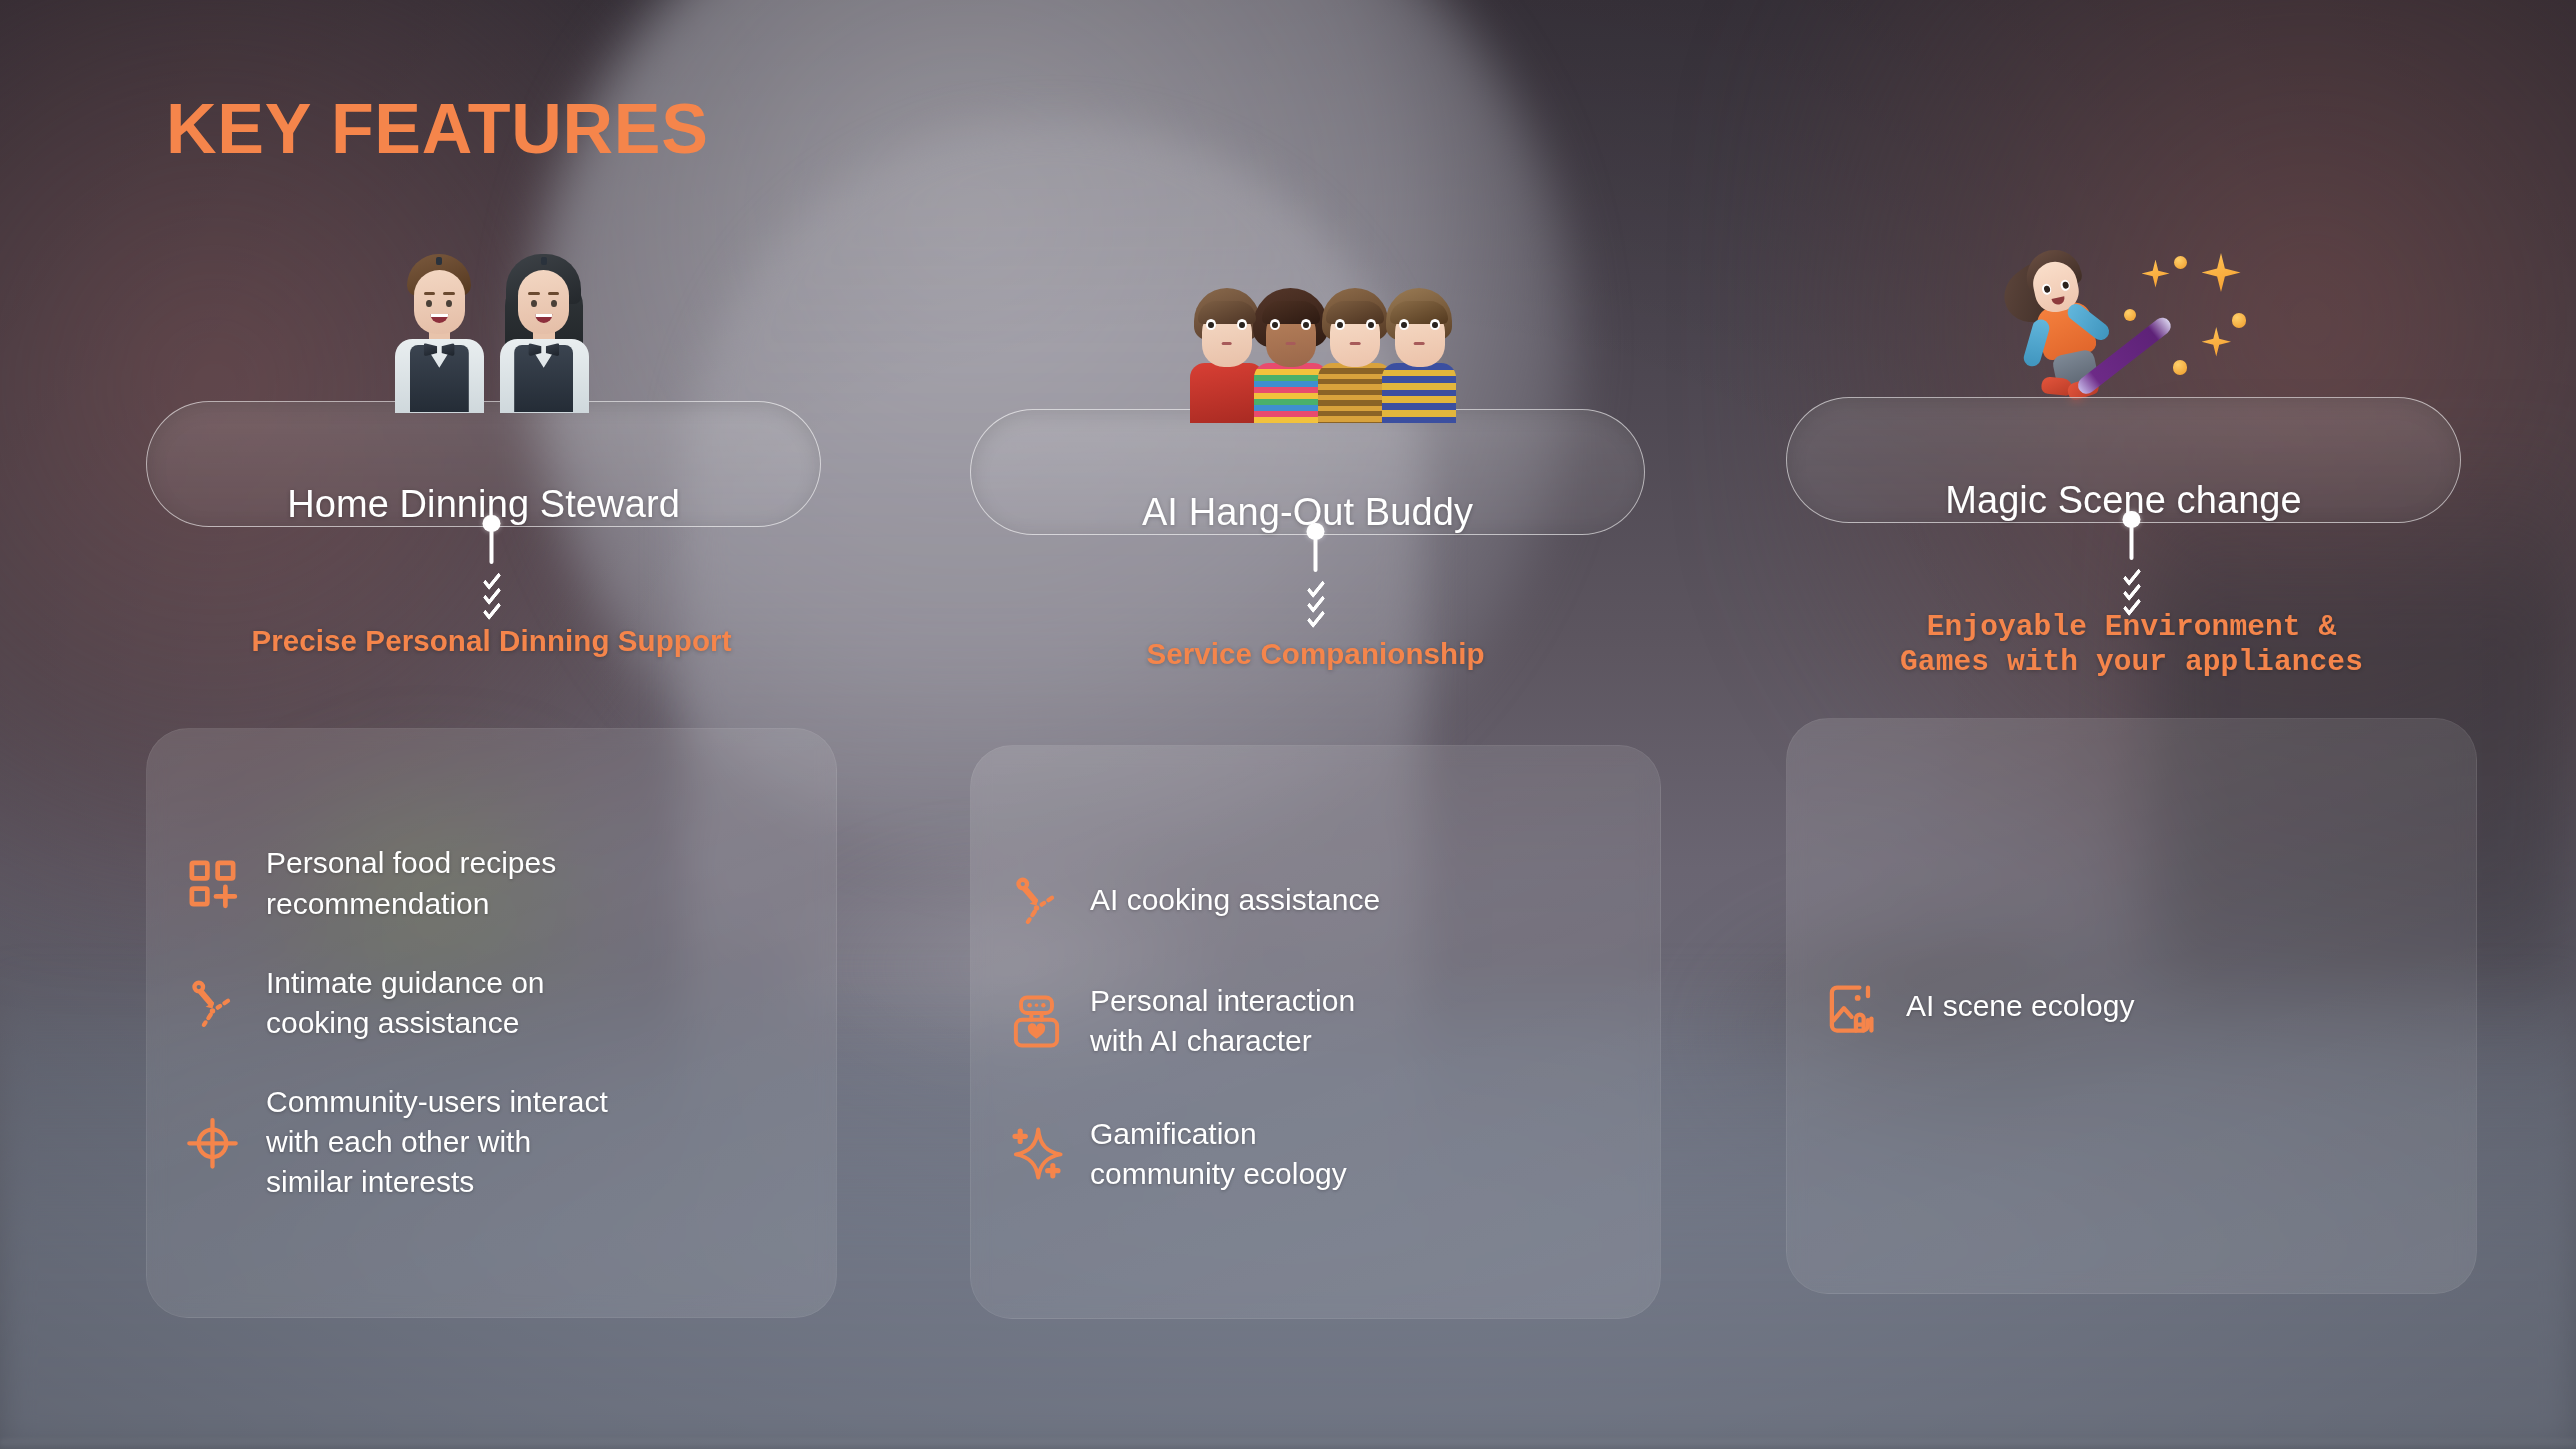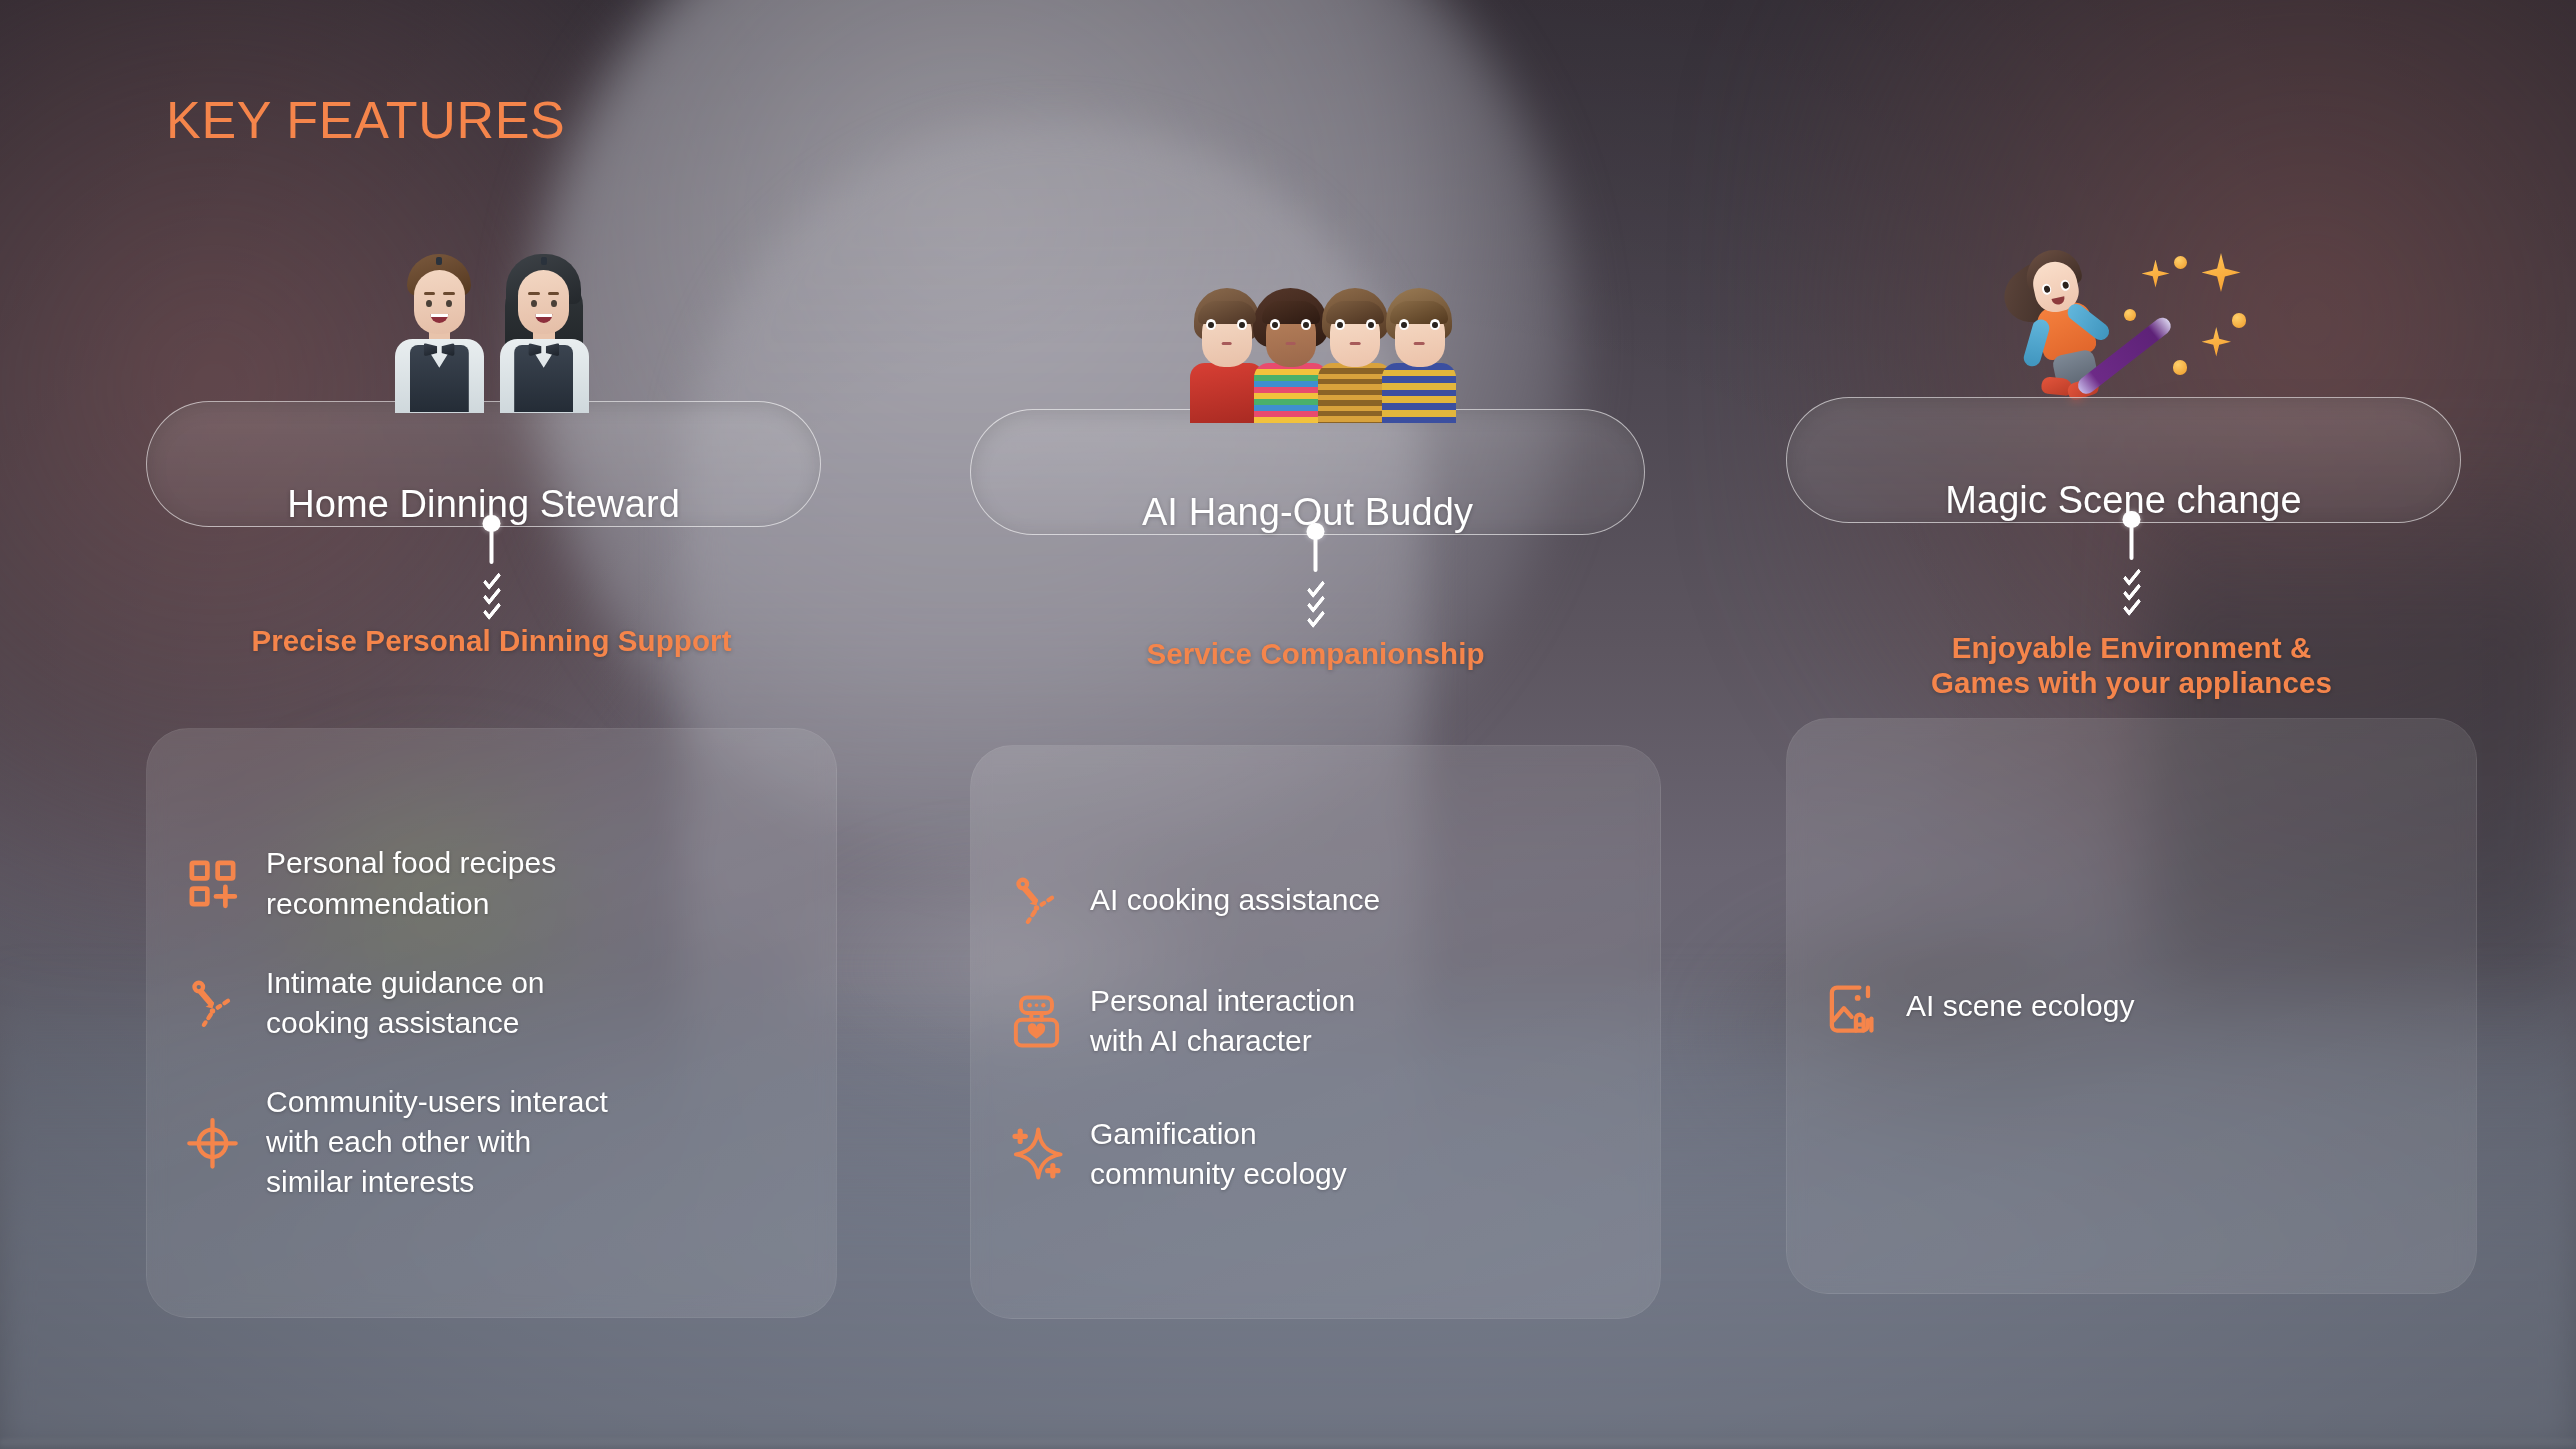--- a/index.html
+++ b/index.html
@@ -112,22 +112,22 @@
   .bg-vignette {
     position: absolute; inset: 0;
     background: radial-gradient(ellipse at 50% 48%, rgba(0,0,0,0) 35%, rgba(0,0,0,0.22) 100%);
   }
 
   
   #heading {
     position: absolute;
     left: 166px;
     top: 94px;
-    font-size: 52px;
-    font-weight: 400;
+    font-size: 70px;
+    font-weight: 700;
     letter-spacing: 0.7px;
     color: #F5854B;
     line-height: 1;
     white-space: nowrap;
   }
 
   
   .column { position: absolute; top: 0; width: 691px; height: 1449px; }
   #col-0 { left: 146px; }
   #col-1 { left: 970px; }
@@ -312,21 +312,21 @@
     text-align: center;
     color: #F5854B;
     font-weight: 700;
     font-size: 29.5px;
     line-height: 1.18;
     letter-spacing: 0.1px;
     text-shadow: 0 0.7px 4px rgba(0,0,0,0.25);
   }
   #col-0 .subtitle { top: 624px; }
   #col-1 .subtitle { top: 637px; }
-  #col-2 .subtitle { top: 631px; }
+  #col-2 .subtitle { top: 610px; font-family: Liberation Mono, monospace; }
 
   
   .card {
     position: absolute;
     left: 0; right: 0;
     border-radius: 42px;
     background: linear-gradient(160deg, rgba(255,255,255,0.13) 0%, rgba(255,255,255,0.07) 55%, rgba(255,255,255,0.10) 100%);
     backdrop-filter: blur(9.4px);
     border: 0.7px solid rgba(255,255,255,0.06);
     padding: 42px 36px;

